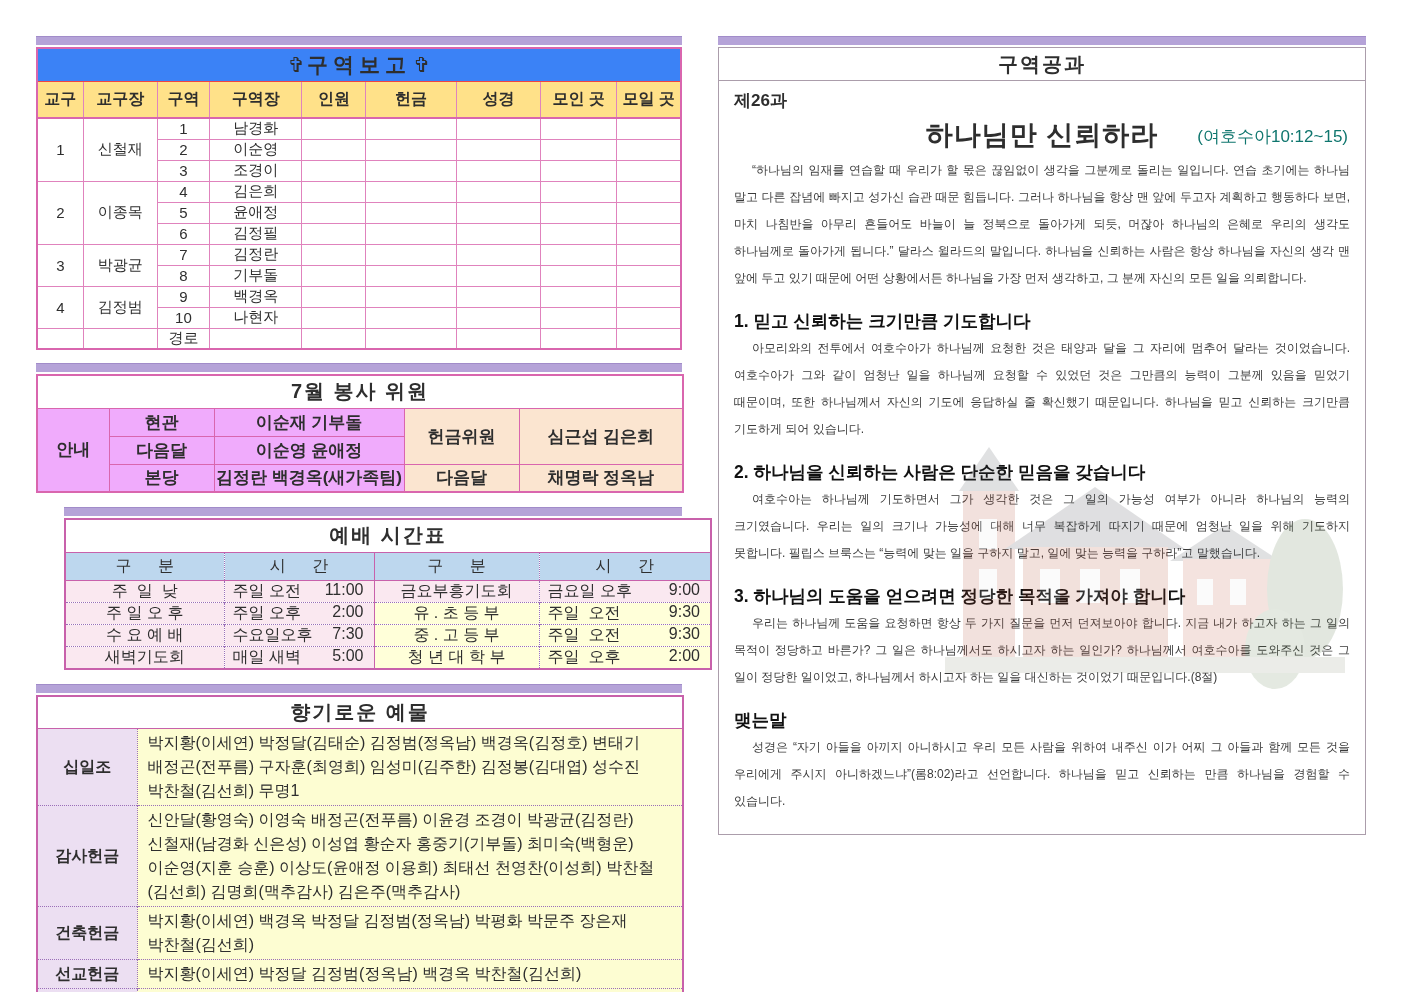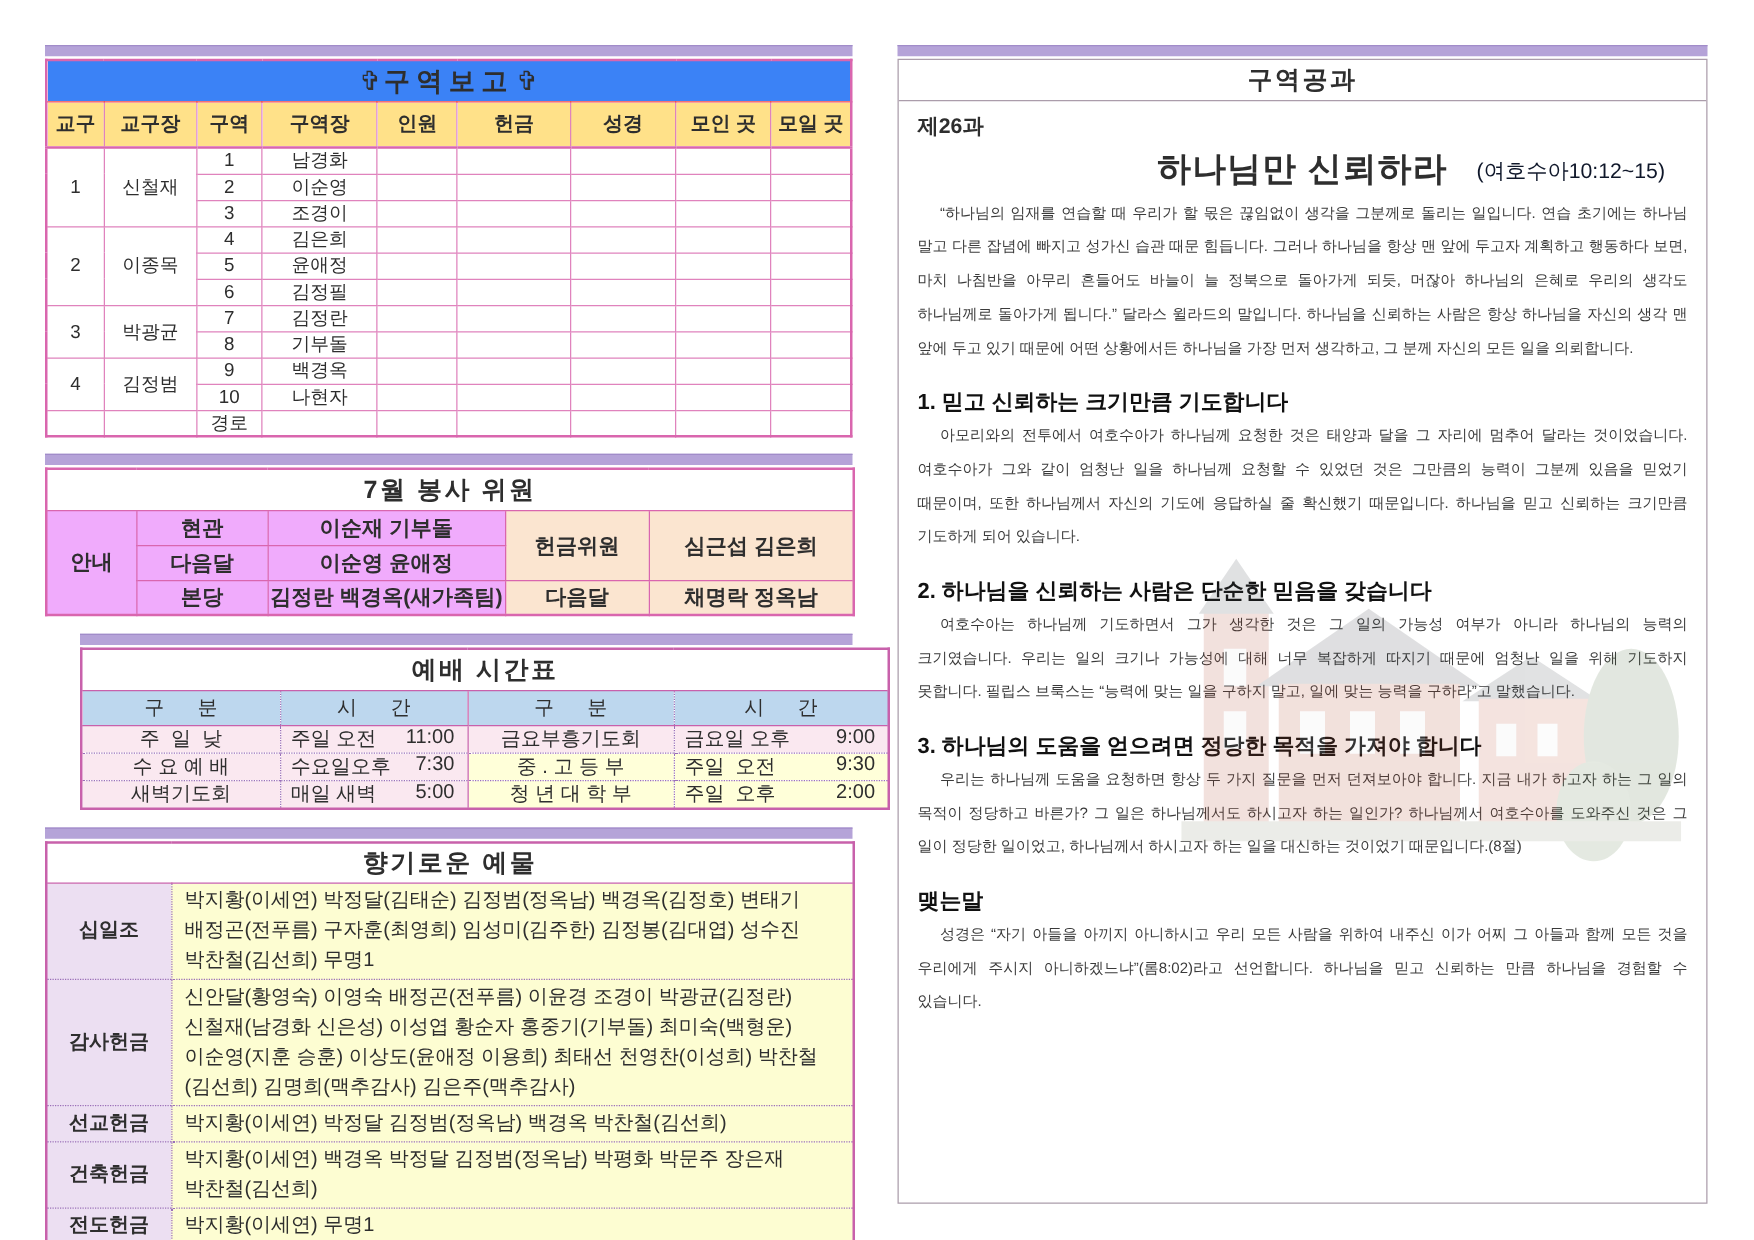--- a/index.html
+++ b/index.html
@@ -44,27 +44,27 @@
 
   
   .t-gift { border:2px solid #c861ab; }
   .t-gift td { vertical-align:middle; }
   .t-gift .title-row td { background:#fff; text-align:center; font-size:20px; font-weight:bold; height:33px; letter-spacing:2px; border-bottom:1px solid #c861ab; }
   .t-gift .data-row td { border-top:1px dotted #9a6fb8; font-size:16px; line-height:24px; }
   .t-gift .lbl { background:#ecdff2; text-align:center; font-weight:bold; font-size:17px; }
   .t-gift .nms { background:#fdfdd2; padding:2px 6px 2px 10px; border-left:1px dotted #9a6fb8; word-break:keep-all; }
 
   
-  .panel-box { border:1px solid #ab9dab; height:916px; background:#fff; }
+  .panel-box { border:1px solid #ab9dab; height:788px; background:#fff; }
   .panel-title { text-align:center; font-size:20px; font-weight:bold; letter-spacing:2px; height:33px; line-height:33px; border-bottom:1px solid #ab9dab; }
   .panel-content { position:relative; padding:8px 15px 0 15px; height:887px; overflow:hidden; }
   .lesson-no { font-weight:bold; font-size:17px; height:24px; }
   .heading-row { position:relative; height:44px; display:flex; align-items:center; justify-content:center; }
   .lesson-heading { font-size:27px; font-weight:bold; letter-spacing:1px; }
-  .lesson-scripture { position:absolute; right:18px; top:12px; font-size:17px; color:#0f172a; }
+  .lesson-scripture { position:absolute; right:2px; top:12px; font-size:17px; color:#0f766e; }
   .para { font-size:12px; line-height:27px; text-align:justify; word-break:keep-all; color:#3a3a3a; }
   .para.indent { text-indent:18px; }
   .sec-head { font-size:17.5px; font-weight:bold; margin-top:16px; line-height:27px; color:#111; }
   .watermark { position:absolute; right:20px; top:348px; opacity:0.16; pointer-events:none; }
 </style>
 </head>
 <body>
 
 <div class="page">
 
@@ -266,20 +266,26 @@
           <td class="mid">구      분</td>
           <td class="dot-l">시      간</td>
         </tr>
         <tr class="data-row">
           <td class="bg-pink">주  일  낮</td>
           <td class="bg-pink dot-l"><div class="timecell"><span>주일 오전</span><span>11:00</span></div></td>
           <td class="bg-pink mid">금요부흥기도회</td>
           <td class="bg-pink dot-l"><div class="timecell"><span>금요일 오후</span><span>9:00</span></div></td>
         </tr>
         <tr class="data-row">
+          <td class="bg-pink">주 일 오 후</td>
+          <td class="bg-pink dot-l"><div class="timecell"><span>주일 오후</span><span>2:00</span></div></td>
+          <td class="bg-payellow mid">유 . 초 등 부</td>
+          <td class="bg-payellow dot-l"><div class="timecell"><span>주일  오전</span><span>9:30</span></div></td>
+        </tr>
+        <tr class="data-row">
           <td class="bg-pink">수 요 예 배</td>
           <td class="bg-pink dot-l"><div class="timecell"><span>수요일오후</span><span>7:30</span></div></td>
           <td class="bg-payellow mid">중 . 고 등 부</td>
           <td class="bg-payellow dot-l"><div class="timecell"><span>주일  오전</span><span>9:30</span></div></td>
         </tr>
         <tr class="data-row">
           <td class="bg-pink">새벽기도회</td>
           <td class="bg-pink dot-l"><div class="timecell"><span>매일 새벽</span><span>5:00</span></div></td>
           <td class="bg-payellow mid">청 년 대 학 부</td>
           <td class="bg-payellow dot-l"><div class="timecell"><span>주일  오후</span><span>2:00</span></div></td>
@@ -300,27 +306,27 @@
           <td colspan="2">향기로운 예물</td>
         </tr>
         <tr class="data-row" style="height:76px;">
           <td class="lbl">십일조</td>
           <td class="nms">박지황(이세연) 박정달(김태순) 김정범(정옥남) 백경옥(김정호) 변태기 배정곤(전푸름) 구자훈(최영희) 임성미(김주한) 김정봉(김대엽) 성수진 박찬철(김선희) 무명1</td>
         </tr>
         <tr class="data-row" style="height:101px;">
           <td class="lbl">감사헌금</td>
           <td class="nms">신안달(황영숙) 이영숙 배정곤(전푸름) 이윤경 조경이 박광균(김정란) 신철재(남경화 신은성) 이성엽 황순자 홍중기(기부돌) 최미숙(백형운) 이순영(지훈 승훈) 이상도(윤애정 이용희) 최태선 천영찬(이성희) 박찬철(김선희) 김명희(맥추감사) 김은주(맥추감사)</td>
         </tr>
+        <tr class="data-row" style="height:51px;">
+          <td class="lbl">건축헌금</td>
+          <td class="nms">박지황(이세연) 백경옥 박정달 김정범(정옥남) 박평화 박문주 장은재 박찬철(김선희)</td>
+        </tr>
         <tr class="data-row" style="height:27px;">
           <td class="lbl">선교헌금</td>
           <td class="nms">박지황(이세연) 박정달 김정범(정옥남) 백경옥 박찬철(김선희)</td>
-        </tr>
-        <tr class="data-row" style="height:51px;">
-          <td class="lbl">건축헌금</td>
-          <td class="nms">박지황(이세연) 백경옥 박정달 김정범(정옥남) 박평화 박문주 장은재 박찬철(김선희)</td>
         </tr>
         <tr class="data-row" style="height:27px;">
           <td class="lbl">전도헌금</td>
           <td class="nms">박지황(이세연) 무명1</td>
         </tr>
       </tbody>
         </table>
     </div>
   </div>
 

